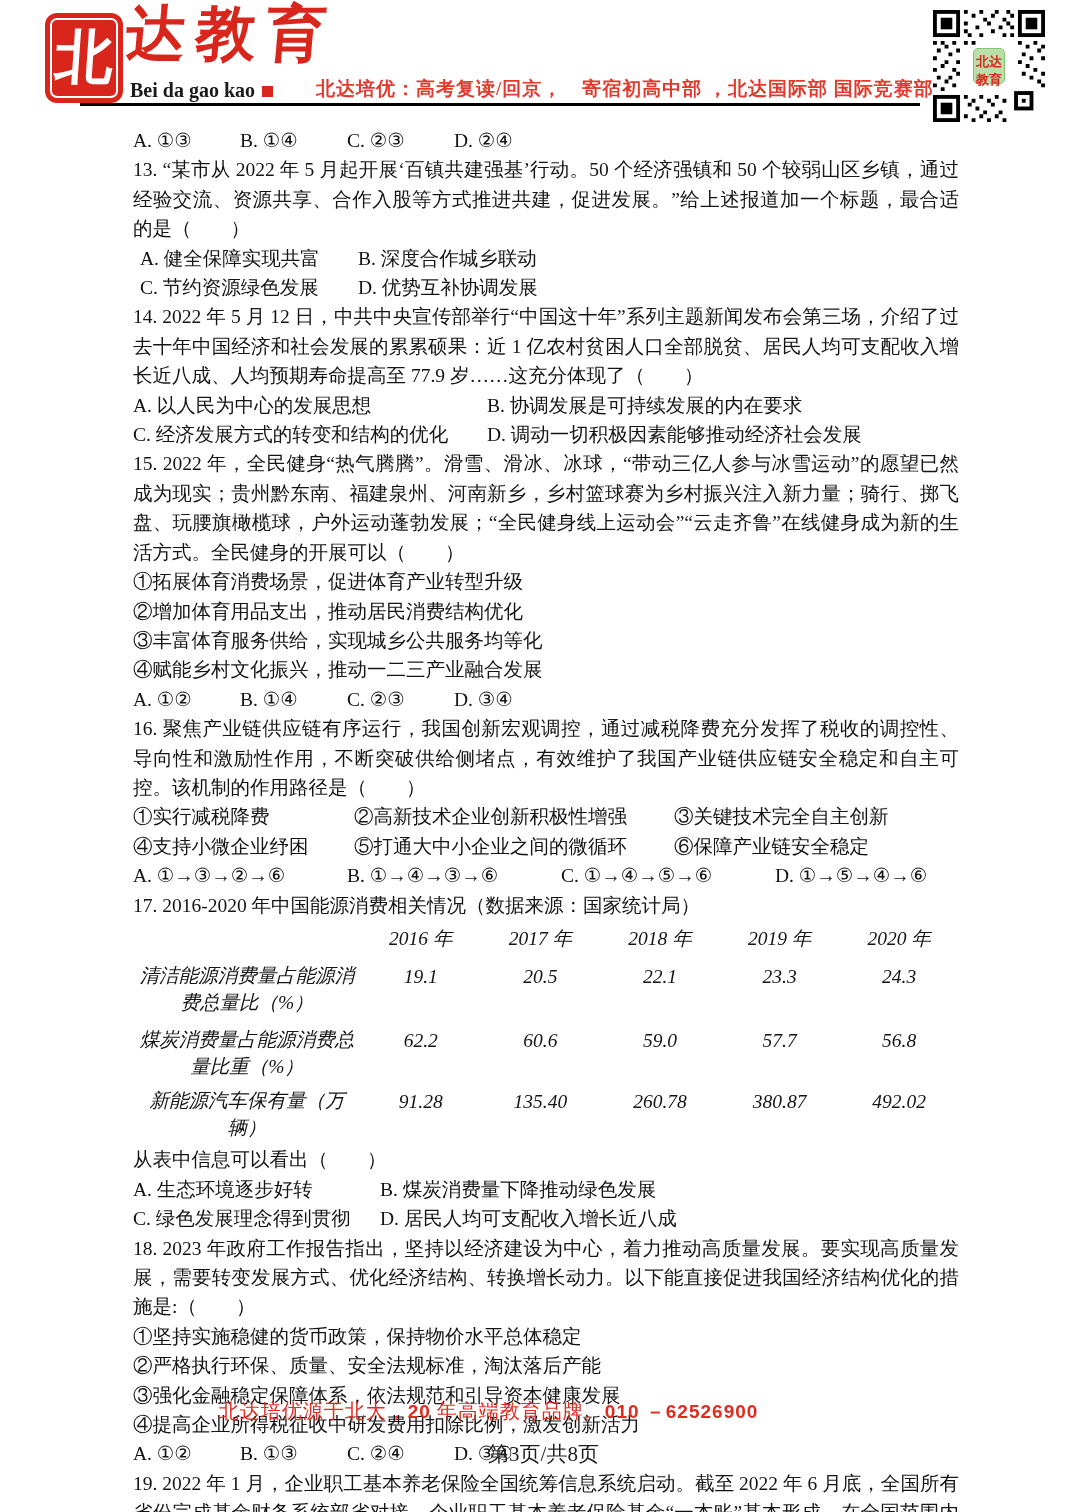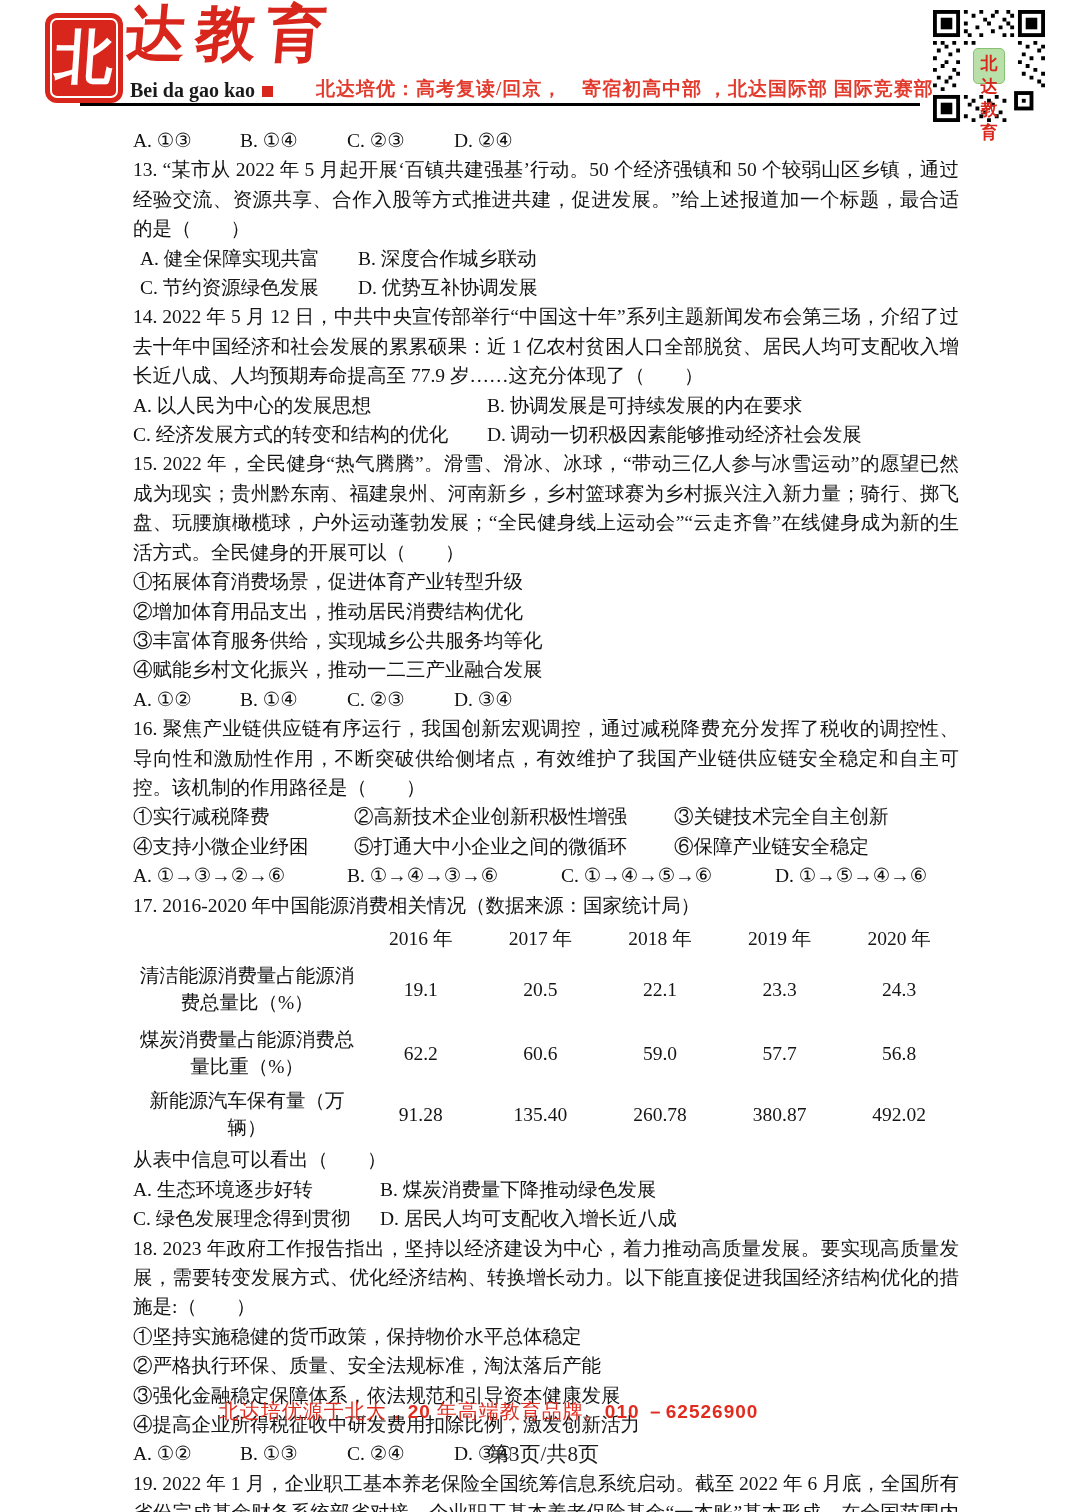--- a/index.html
+++ b/index.html
@@ -34,41 +34,41 @@
   .tagline {
     position:absolute; left:316px; top:76px; color:#e23b2e; font-size:19px;
     font-weight:bold; white-space:nowrap; letter-spacing:1px;
   }
   .rule { position:absolute; left:80px; top:103px; width:840px; height:3px; background:#000; }
   .qr { position:absolute; left:933px; top:10px; width:112px; height:112px; }
   .qr svg { width:100%; height:100%; display:block; }
   .qr-badge {
     position:absolute; left:50%; top:50%; transform:translate(-50%,-50%);
     width:32px; height:36px; background:#b8e0a8; border:1px solid #86c272;
-    border-radius:5px; color:#d8261c; font-size:17px; font-weight:bold;
+    border-radius:5px; color:#d8261c; font-size:13px; font-weight:bold;
     line-height:1.35; text-align:center; padding-top:4px;
   }
 
   
   .doc { position:absolute; top:126px; left:133px; width:826px; font-size:19.5px; line-height:29.4px; color:#141414; }
   .stem { text-align:justify; }
   .line { white-space:nowrap; }
   .row { display:flex; }
   .row span { white-space:nowrap; }
   .r4n  span { flex:0 0 107px; }          
   .r4w  span { flex:0 0 214px; }          
   .t218 span:first-child { flex:0 0 218px;margin-left:7px; }
   .t354 span:first-child { flex:0 0 354px; }
   .t247 span:first-child { flex:0 0 247px; }
   .q16i span:nth-child(1) { flex:0 0 221px; }
   .q16i span:nth-child(2) { flex:0 0 320px; }
 
   
   .qtable { width:826px; margin:2px 0 1px 0; }
-  .trow { display:flex; align-items:center; }
+  .trow { display:flex; align-items:flex-start;font-style:italic; }
   .tlabel { flex:0 0 228px; text-align:center; line-height:27px; }
   .tcell  { flex:1; text-align:center; }
   .thead .tcell { padding:2px 0 4px 0; }
   .tr1, .tr2 { padding:5px 0; }
   .tr3 { padding:2px 0 3px 0; }
 
   
   .foot-contact {
     position:absolute; top:1398px; left:-55px; width:1087px; text-align:center;
     color:#e02b1e; font-size:20px; letter-spacing:1px;

